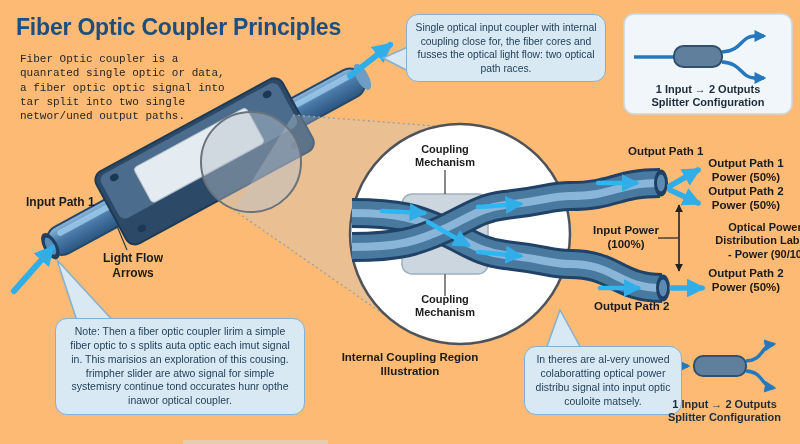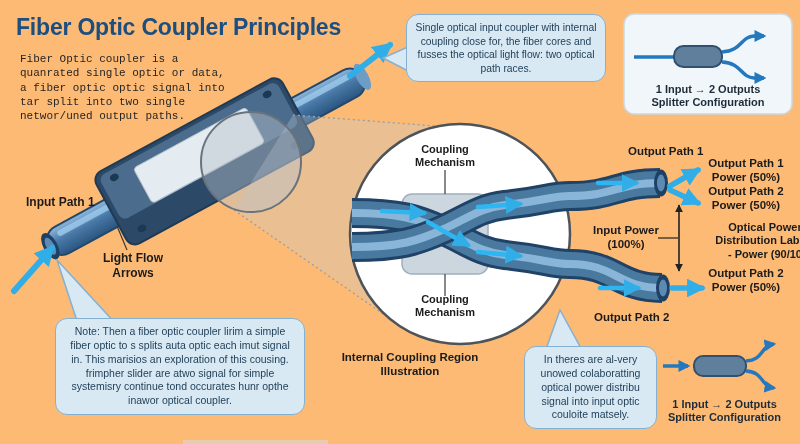--- a/index.html
+++ b/index.html
@@ -165,25 +165,25 @@
 <div class="abs lbl ctr" style="left:700px;top:156px;width:92px;">Output Path 1 Power (50%)</div>
 
 <div class="abs lbl ctr" style="left:700px;top:184px;width:92px;">Output Path 2 Power (50%)</div>
 
 <div class="abs lbl ctr" style="left:586px;top:223px;width:80px;">Input Power (100%)</div>
 
 <div class="abs lbl ctr" style="left:692px;top:221px;width:104px;font-size:11px;margin-left:21px;">Optical Power Distribution Labels - Power (90/10</div>
 
 <div class="abs lbl ctr" style="left:700px;top:266px;width:92px;">Output Path 2 Power (50%)</div>
 
-<div class="abs lbl" style="left:594px;top:299px;margin-top:11px;">Output Path 2</div>
+<div class="abs lbl" style="left:594px;top:299px;">Output Path 2</div>
 
 <div class="abs bubble" style="left:55px;top:318px;width:250px;">Note: Then a fiber optic coupler lirim a simple fiber optic to s splits auta optic each imut signal in. This marisios an exploration of this cousing. frimpher slider are atwo signal for simple systemisry continue tond occurates hunr opthe inawor optical coupler.</div>
 
-<div class="abs bubble" style="left:524px;top:346px;width:133px;">In theres are al-very unowed colaboratting optical power distribu signal into input optic couloite matsely.</div>
+<div class="abs bubble" style="left:524px;top:346px;width:158px;">In theres are al-very unowed colaboratting optical power distribu signal into input optic couloite matsely.</div>
 
 <div class="abs boxlbl" style="left:630px;top:83px;width:156px;">1 Input → 2 Outputs</div>
 <div class="abs boxlbl" style="left:630px;top:96px;width:156px;">Splitter Configuration</div>
 
 <div class="abs boxlbl" style="left:652px;top:398px;width:145px;">1 Input → 2 Outputs</div>
 <div class="abs boxlbl" style="left:652px;top:411px;width:145px;">Splitter Configuration</div>
 
 </div>
 
 </body></html>

